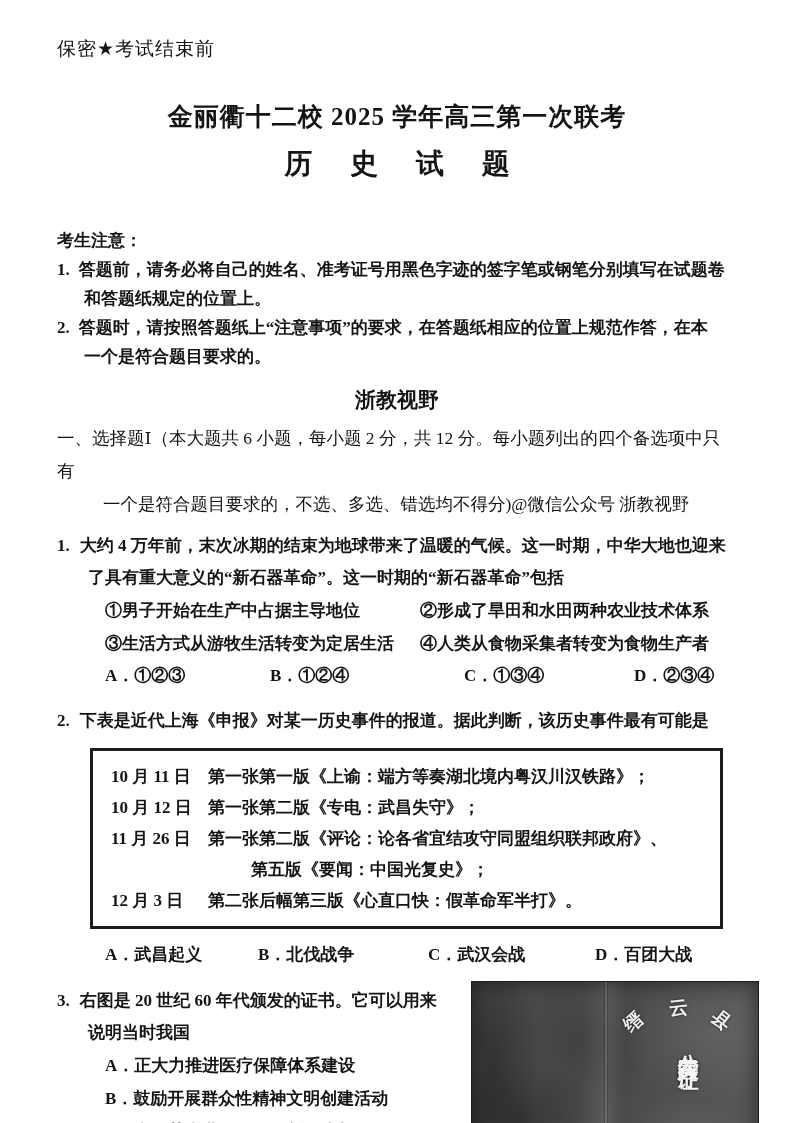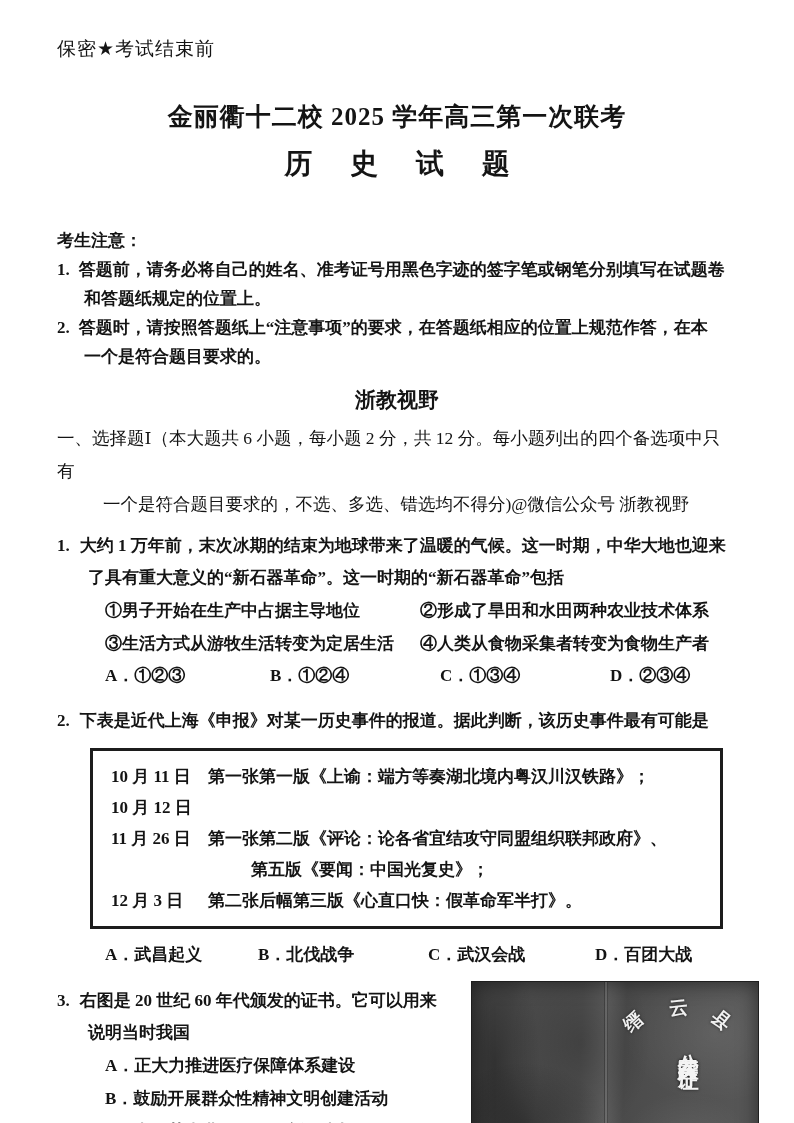--- a/index.html
+++ b/index.html
@@ -44,21 +44,21 @@
   .stem-cont { padding-left: 31px; }
 
   .q1 { margin-top: 9px; }
   .stmt-grid {
     display: grid; grid-template-columns: 315px 1fr;
     padding-left: 48px; line-height: 33px;
   }
   .opts { display: flex; padding-left: 48px; line-height: 32px; }
   .q1 .opts span:nth-child(1) { width: 165px; }
   .q1 .opts span:nth-child(2) { width: 170px; }
-  .q1 .opts span:nth-child(3) { width: 170px; }
+  .q1 .opts span:nth-child(3) { width: 170px; margin-left: 24px; }
   .q2 .opts span:nth-child(1) { width: 153px; }
   .q2 .opts span:nth-child(2) { width: 170px; }
   .q2 .opts span:nth-child(3) { width: 167px; }
   .q2 { margin-top: 13px; }
 
   .report-table {
     margin: 11px 0 10px 33px; width: 633px; box-sizing: border-box;
     border: 3px solid #1c1c1c; padding: 10px 10px 10px 18px;
     font-size: 17px; line-height: 31px;
   }
@@ -134,21 +134,21 @@
 
   <div class="section-title">浙教视野</div>
 
   <div class="instruction">
     <div class="instr-l1">一、选择题Ⅰ（本大题共 6 小题，每小题 2 分，共 12 分。每小题列出的四个备选项中只有</div>
     <div class="instr-l2">一个是符合题目要求的，不选、多选、错选均不得分)@微信公众号 浙教视野</div>
   </div>
 
   <div class="q q1">
     <div>
-      <span class="qnum">1.</span><span>大约 1 万年前，末次冰期的结束为地球带来了温暖的气候。这一时期，中华大地也迎来</span>
+      <span class="qnum">1.</span><span>大约 4 万年前，末次冰期的结束为地球带来了温暖的气候。这一时期，中华大地也迎来</span>
     </div>
     <div class="stem-cont">了具有重大意义的“新石器革命”。这一时期的“新石器革命”包括</div>
     <div class="stmt-grid">
       <div>①男子开始在生产中占据主导地位</div>
       <div>②形成了旱田和水田两种农业技术体系</div>
       <div>③生活方式从游牧生活转变为定居生活</div>
       <div>④人类从食物采集者转变为食物生产者</div>
     </div>
     <div class="opts">
       <span>A．①②③</span>
@@ -162,20 +162,21 @@
     <div>
       <span class="qnum">2.</span><span>下表是近代上海《申报》对某一历史事件的报道。据此判断，该历史事件最有可能是</span>
     </div>
     <div class="report-table">
       <div class="t-row">
         <span class="t-date">10 月 11 日</span>
         <span class="t-text">第一张第一版《上谕：端方等奏湖北境内粤汉川汉铁路》；</span>
       </div>
       <div class="t-row">
         <span class="t-date">10 月 12 日</span>
+        <span class="t-text">第一张第二版《专电：武昌失守》；</span>
       </div>
       <div class="t-row">
         <span class="t-date">11 月 26 日</span>
         <span class="t-text">第一张第二版《评论：论各省宜结攻守同盟组织联邦政府》、</span>
       </div>
       <div class="t-row t-cont">
         <span class="t-date"></span>
         <span class="t-text">第五版《要闻：中国光复史》；</span>
       </div>
       <div class="t-row">

